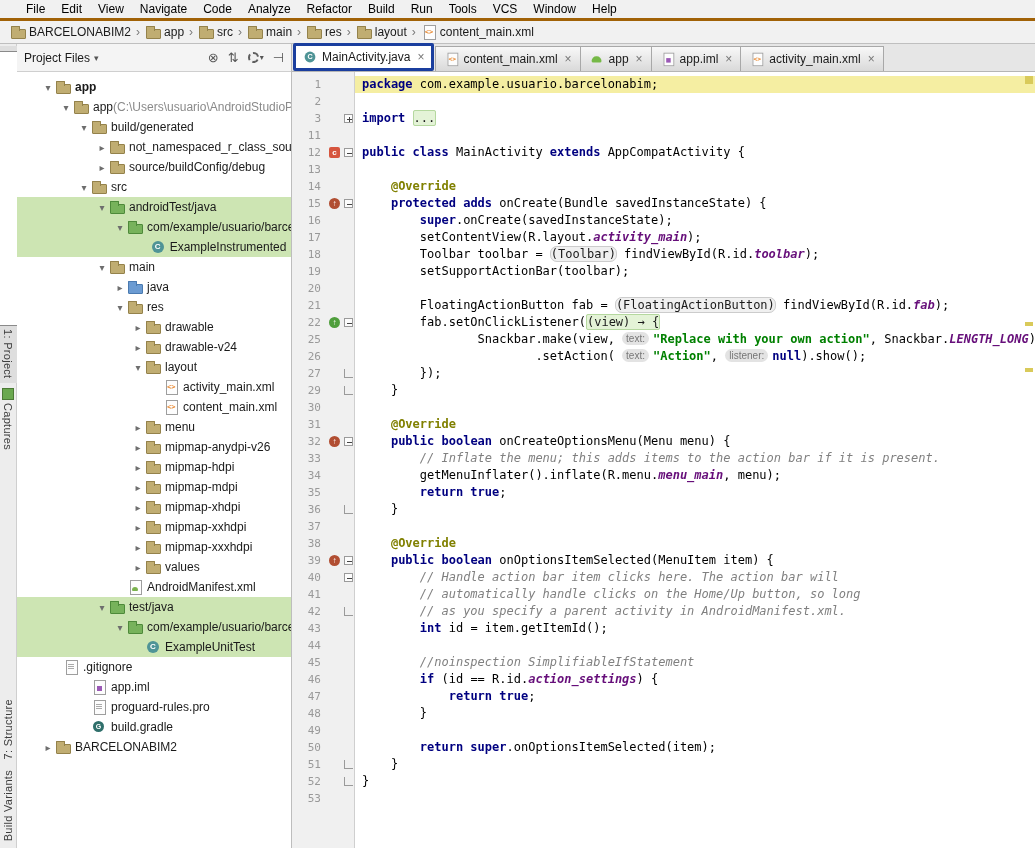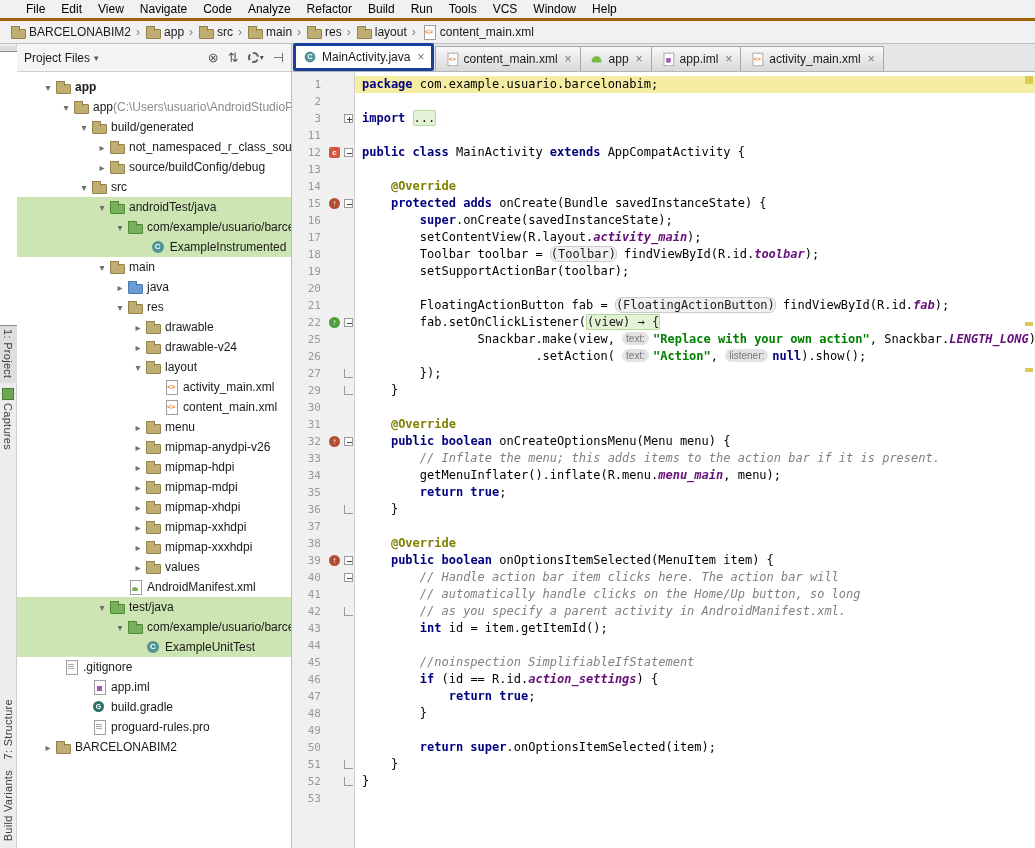--- a/index.html
+++ b/index.html
@@ -364,27 +364,27 @@
             <span class="ic ic-file"></span>
             <span class="tlabel">.gitignore</span>
           </div>
           <div class="trow" style="padding-left: 60px;">
             <span class="chev"></span>
             <span class="ic ic-iml"></span>
             <span class="tlabel">app.iml</span>
           </div>
           <div class="trow" style="padding-left: 60px;">
             <span class="chev"></span>
+            <span class="ic ic-file"></span>
+            <span class="tlabel">proguard-rules.pro</span>
+          </div>
+          <div class="trow" style="padding-left: 60px;">
+            <span class="chev"></span>
             <span class="ic ic-gradle"></span>
             <span class="tlabel">build.gradle</span>
-          </div>
-          <div class="trow" style="padding-left: 60px;">
-            <span class="chev"></span>
-            <span class="ic ic-file"></span>
-            <span class="tlabel">proguard-rules.pro</span>
           </div>
           <div class="trow" style="padding-left: 24px;">
             <span class="chev">▸</span>
             <span class="ic ic-folder"></span>
             <span class="tlabel">BARCELONABIM2</span>
           </div>
         </div>
     </div>
 
     <div class="editor-col">

